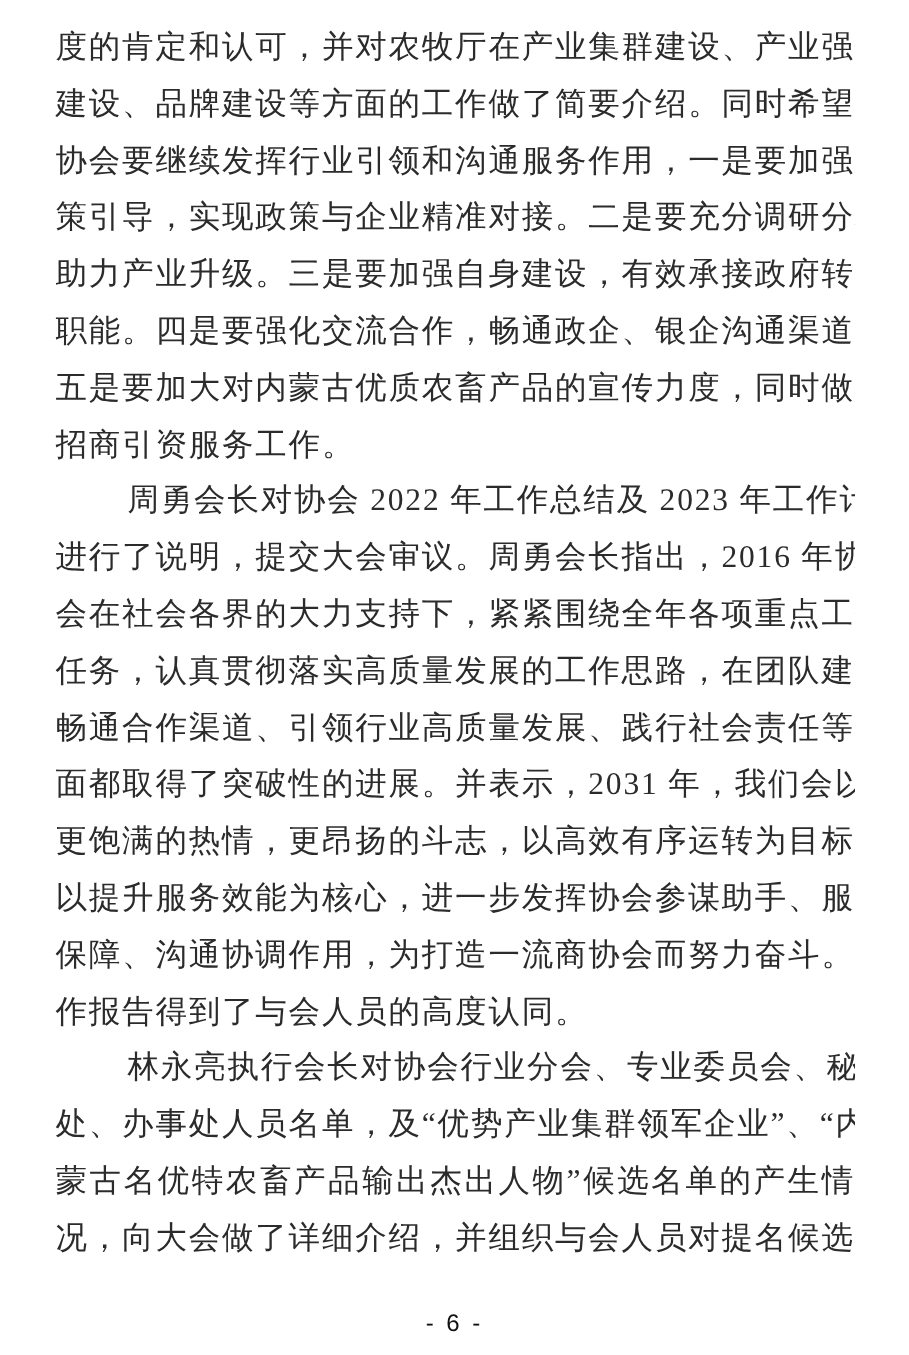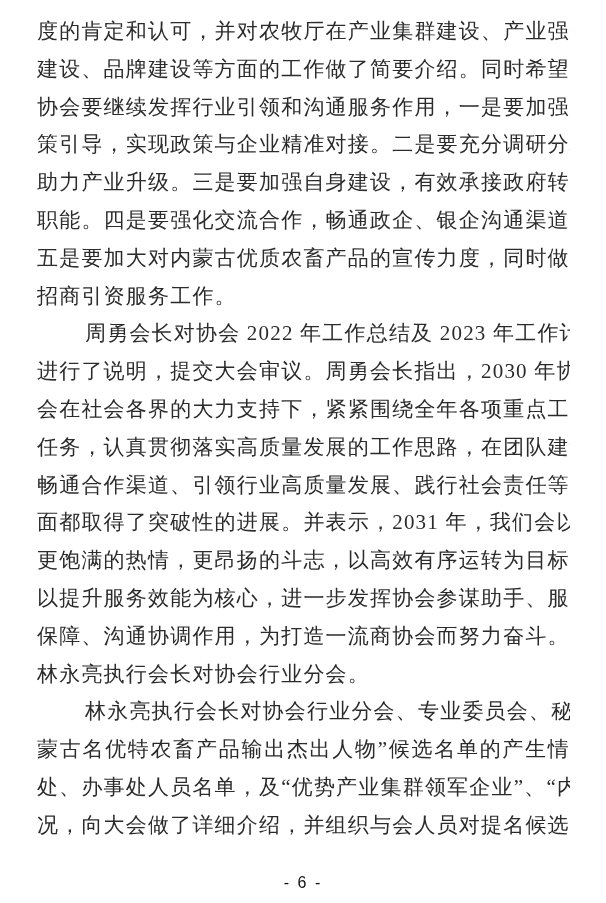--- a/index.html
+++ b/index.html
@@ -57,28 +57,28 @@
 <div class="doc-body">
   <div class="line">度的肯定和认可，并对农牧厅在产业集群建设、产业强镇</div>
   <div class="line">建设、品牌建设等方面的工作做了简要介绍。同时希望，</div>
   <div class="line">协会要继续发挥行业引领和沟通服务作用，一是要加强政</div>
   <div class="line">策引导，实现政策与企业精准对接。二是要充分调研分析，</div>
   <div class="line">助力产业升级。三是要加强自身建设，有效承接政府转移</div>
   <div class="line">职能。四是要强化交流合作，畅通政企、银企沟通渠道。</div>
   <div class="line">五是要加大对内蒙古优质农畜产品的宣传力度，同时做好</div>
   <div class="line para-last">招商引资服务工作。</div>
   <div class="line indent">周勇会长对协会 2022 年工作总结及 2023 年工作计划</div>
-  <div class="line">进行了说明，提交大会审议。周勇会长指出，2030 年协</div>
+  <div class="line">进行了说明，提交大会审议。周勇会长指出，2016 年协</div>
   <div class="line">会在社会各界的大力支持下，紧紧围绕全年各项重点工作</div>
   <div class="line">任务，认真贯彻落实高质量发展的工作思路，在团队建设、</div>
   <div class="line">畅通合作渠道、引领行业高质量发展、践行社会责任等方</div>
   <div class="line">面都取得了突破性的进展。并表示，2031 年，我们会以</div>
   <div class="line">更饱满的热情，更昂扬的斗志，以高效有序运转为目标，</div>
   <div class="line">以提升服务效能为核心，进一步发挥协会参谋助手、服务</div>
   <div class="line">保障、沟通协调作用，为打造一流商协会而努力奋斗。工</div>
-  <div class="line para-last">林永亮执行会长对协会行业分会。</div>
+  <div class="line para-last">作报告得到了与会人员的高度认同。</div>
   <div class="line indent">林永亮执行会长对协会行业分会、专业委员会、秘书</div>
+  <div class="line">处、办事处人员名单，及“优势产业集群领军企业”、“内</div>
   <div class="line">蒙古名优特农畜产品输出杰出人物”候选名单的产生情</div>
-  <div class="line">处、办事处人员名单，及“优势产业集群领军企业”、“内</div>
   <div class="line">况，向大会做了详细介绍，并组织与会人员对提名候选人</div>
 </div>
 
 <div class="page-footer">- 6 -</div>
 
 </body></html>

